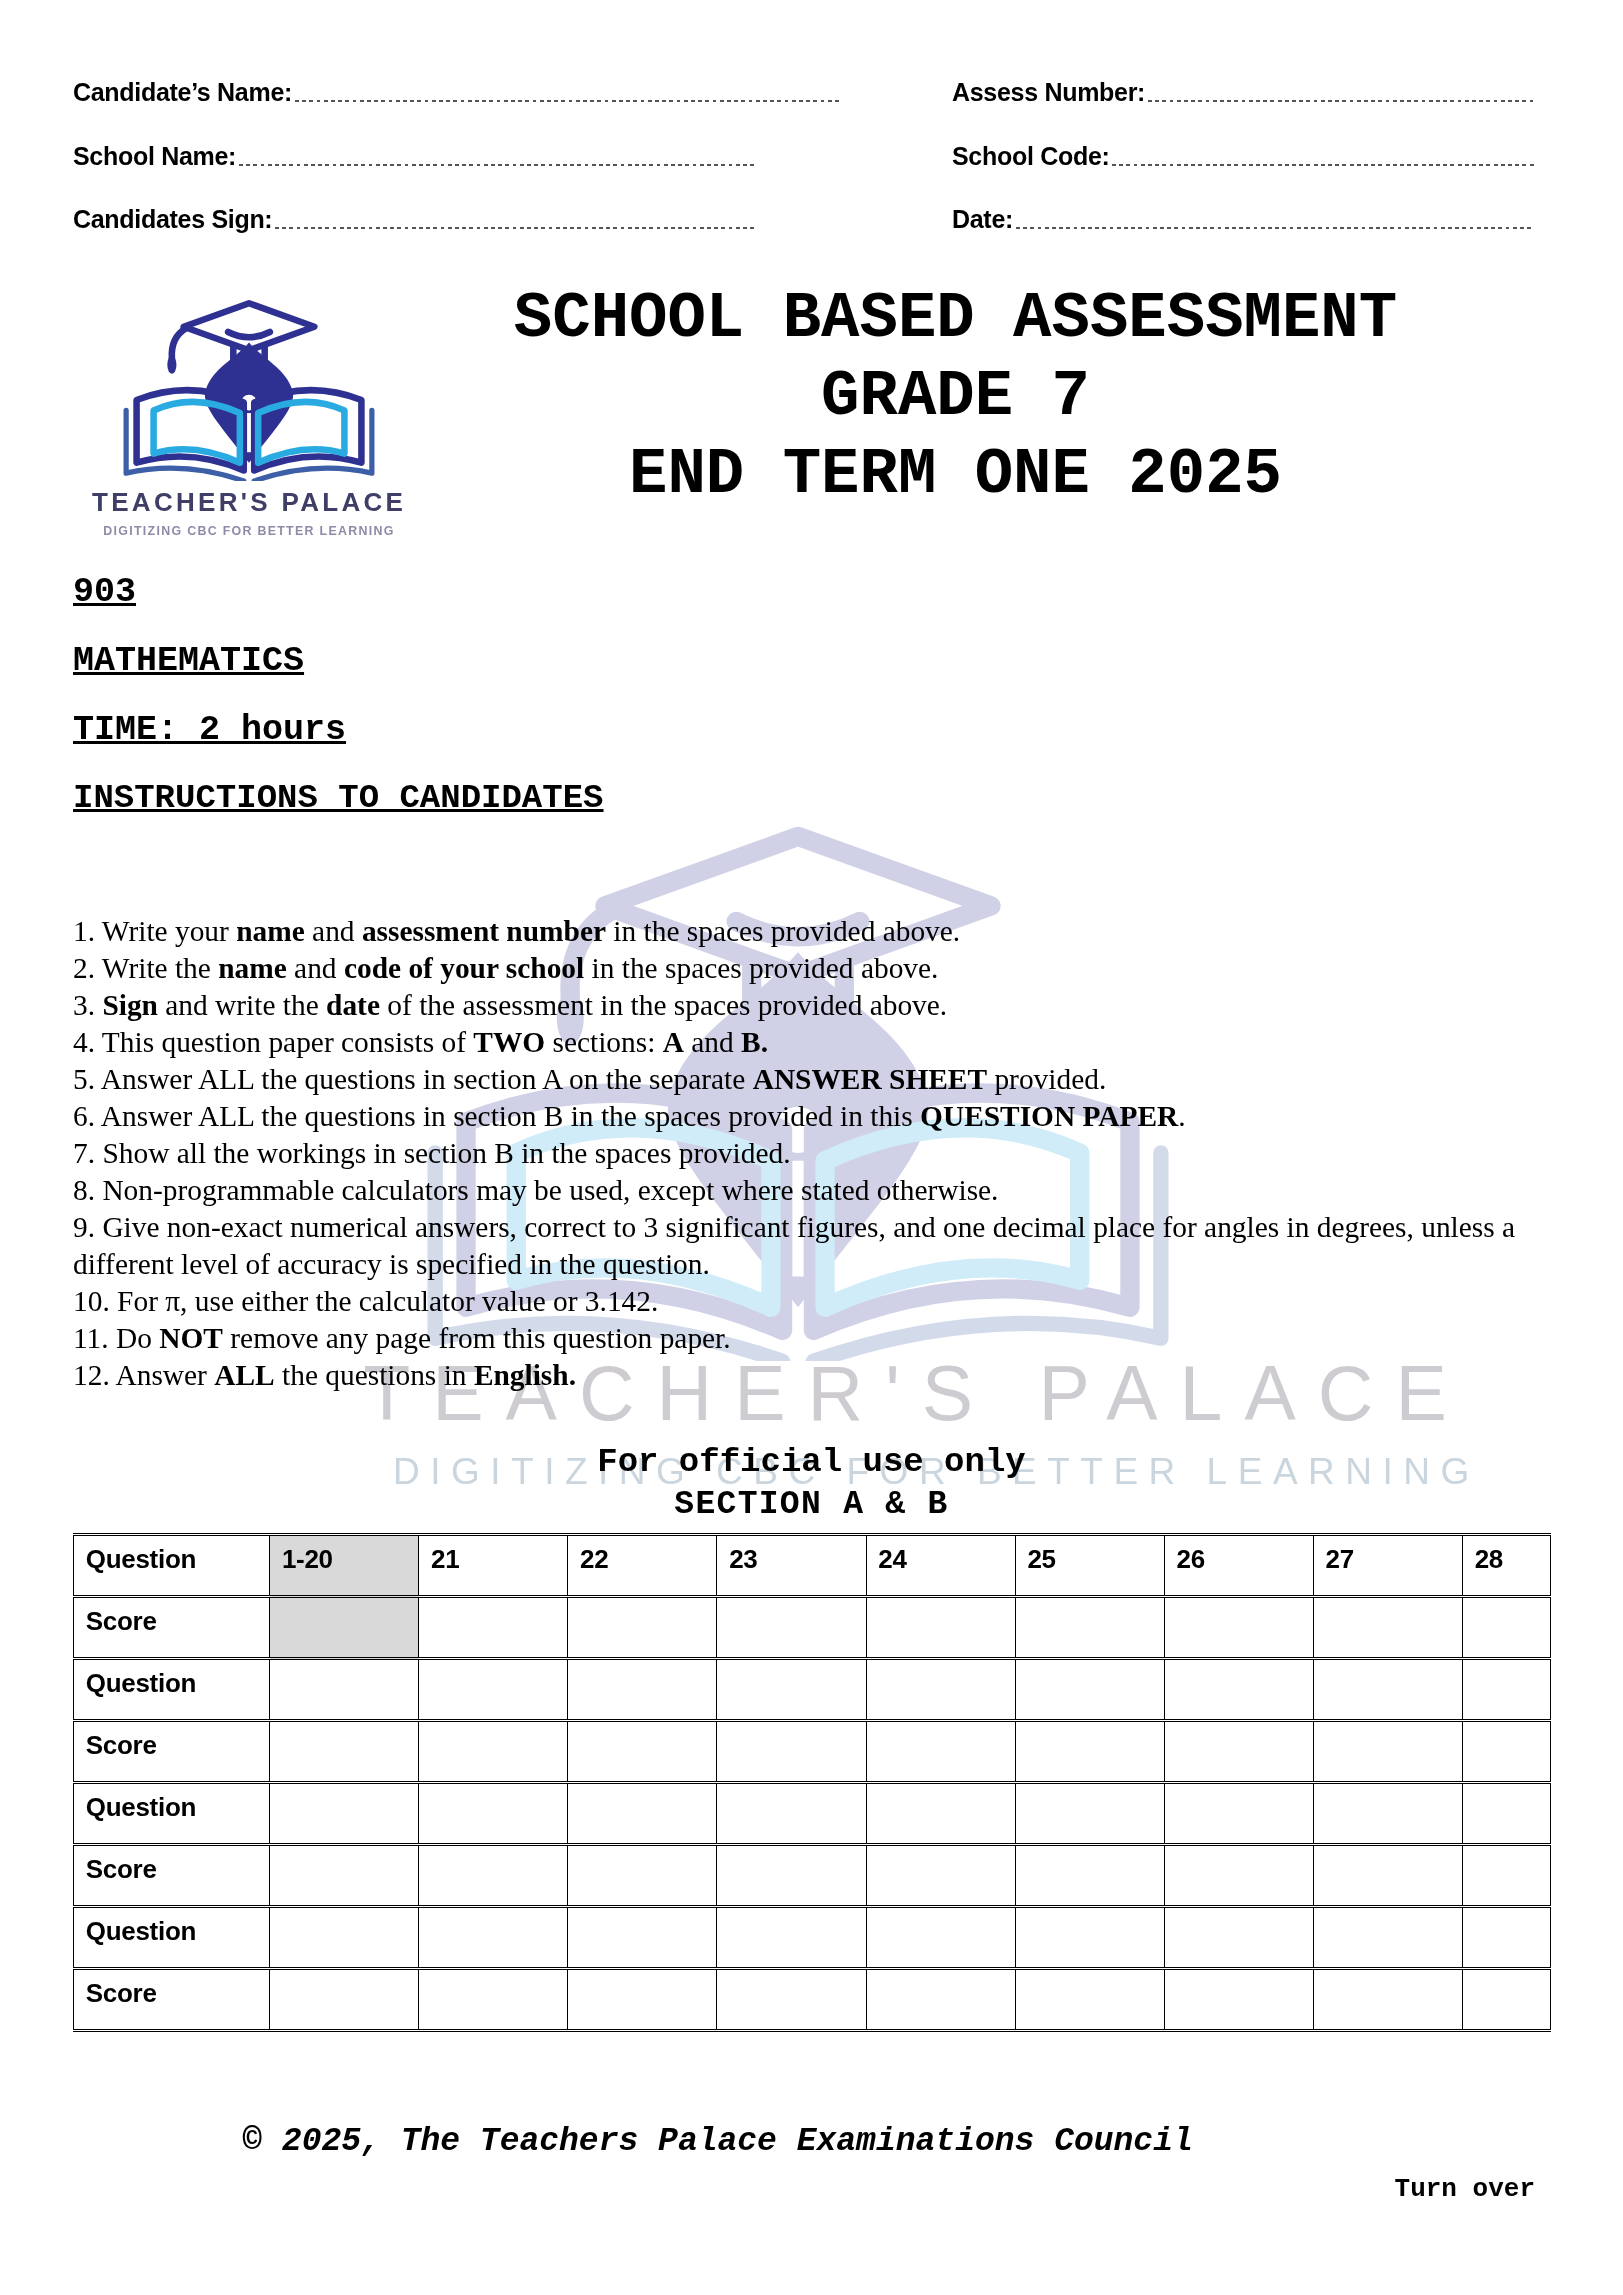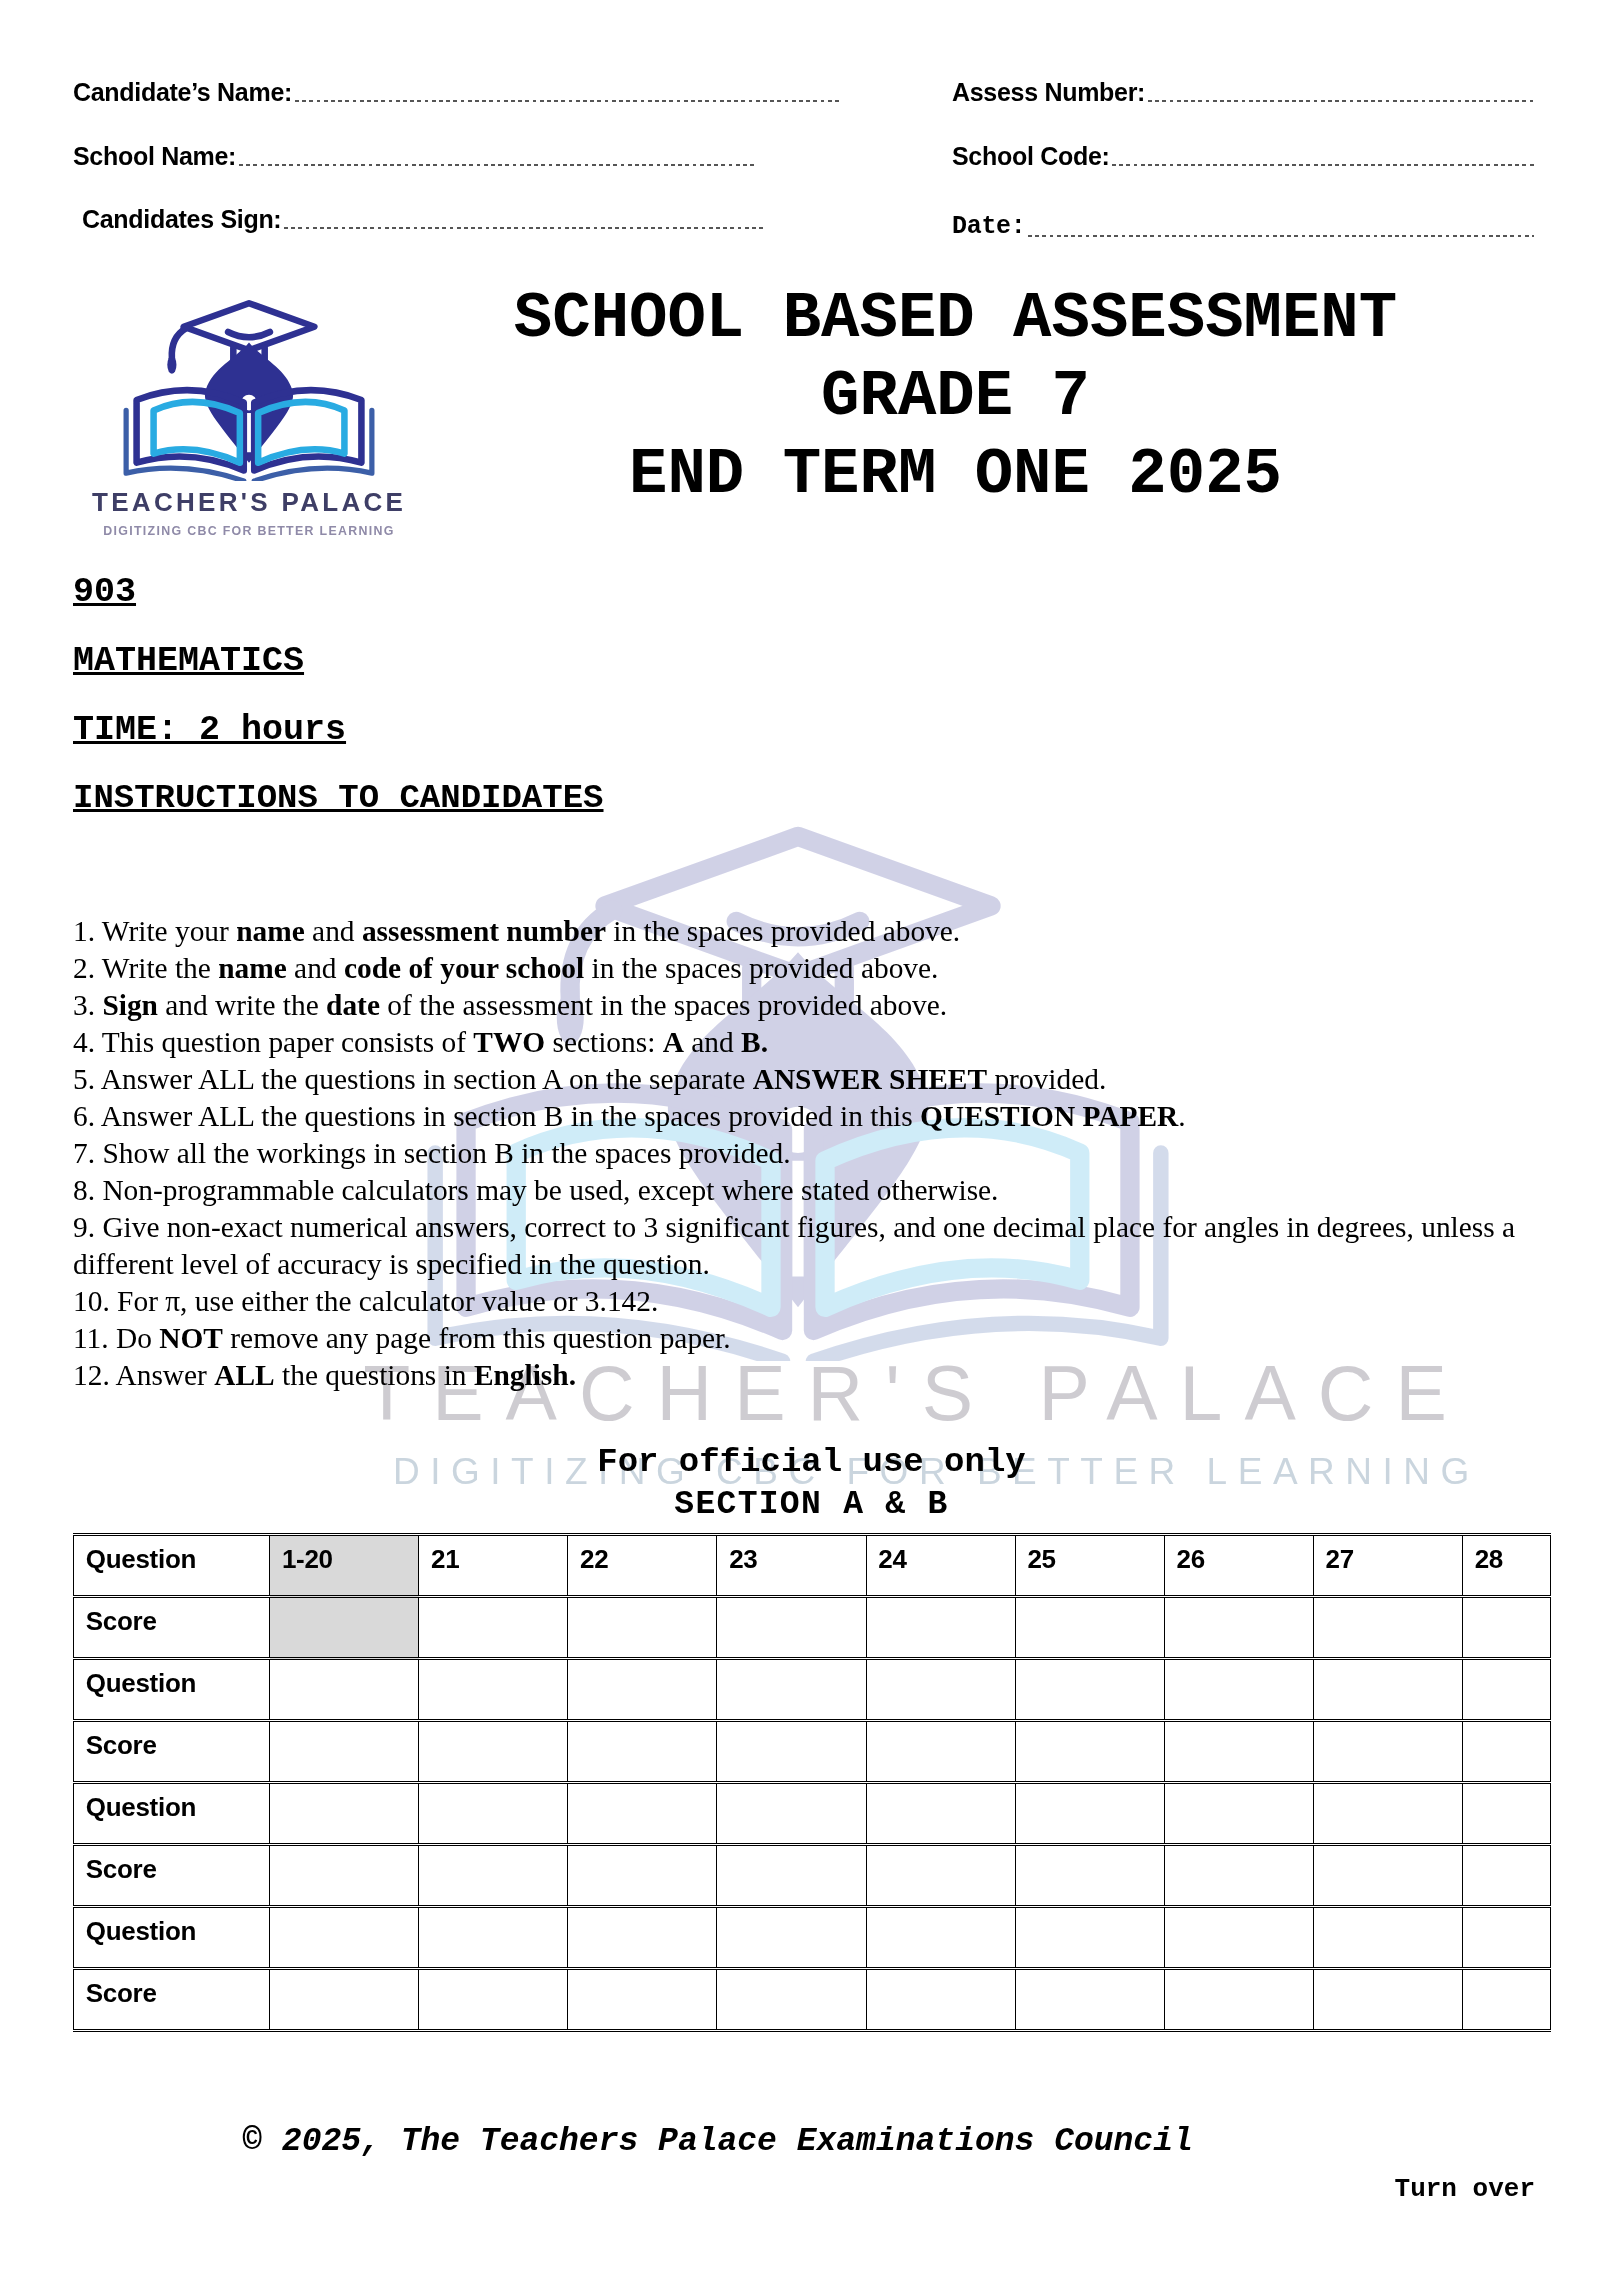--- a/index.html
+++ b/index.html
@@ -35,24 +35,24 @@
     text-align:center;font-size:37px;font-weight:400;letter-spacing:10.5px;
     color:#9fb4c4;opacity:.55;white-space:nowrap;
   }
   
   .field{position:absolute;display:flex;align-items:flex-end;}
   .field .lab{font-weight:bold;font-size:25px;line-height:30px;white-space:nowrap;letter-spacing:-0.3px;}
   .dotline{flex:1 1 auto;height:2px;margin:0 0 4.6px 2.6px;
     background-image:repeating-linear-gradient(90deg,var(--dotline) 0 3.9px,transparent 3.9px 7.2px);}
   .f-l1{left:73px;top:77px;width:767px;}
   .f-l2{left:73px;top:141px;width:684px;}
-  .f-l3{left:82px;top:204px;width:684px;justify-content:space-between;}
+  .f-l3{left:73px;top:204px;width:684px;justify-content:space-between;}
   .f-r1{left:952px;top:77px;width:582px;}
   .f-r2{left:952px;top:141px;width:582px;}
-  .f-r3{left:952px;top:212px;width:582px;font-family:Liberation Mono, monospace;}
+  .f-r3{left:952px;top:204px;width:582px;}
   
   .brand{position:absolute;left:92px;top:281px;width:314px;text-align:center;}
   .brand svg{width:262px;height:183px;margin-top:17px;}
   .brand .wordmark{margin-top:3.9px;font-size:26px;font-weight:600;letter-spacing:3.3px;color:var(--wordmark);white-space:nowrap;}
   .brand .brand-tagline{margin-top:6.5px;font-size:12.4px;font-weight:600;letter-spacing:1.3px;color:var(--tagline);white-space:nowrap;}
   
   .title-block{
     position:absolute;left:419px;top:280px;width:1073px;text-align:center;
     font-family:"Liberation Mono", monospace;font-weight:bold;
     font-size:64px;line-height:78px;white-space:nowrap;

